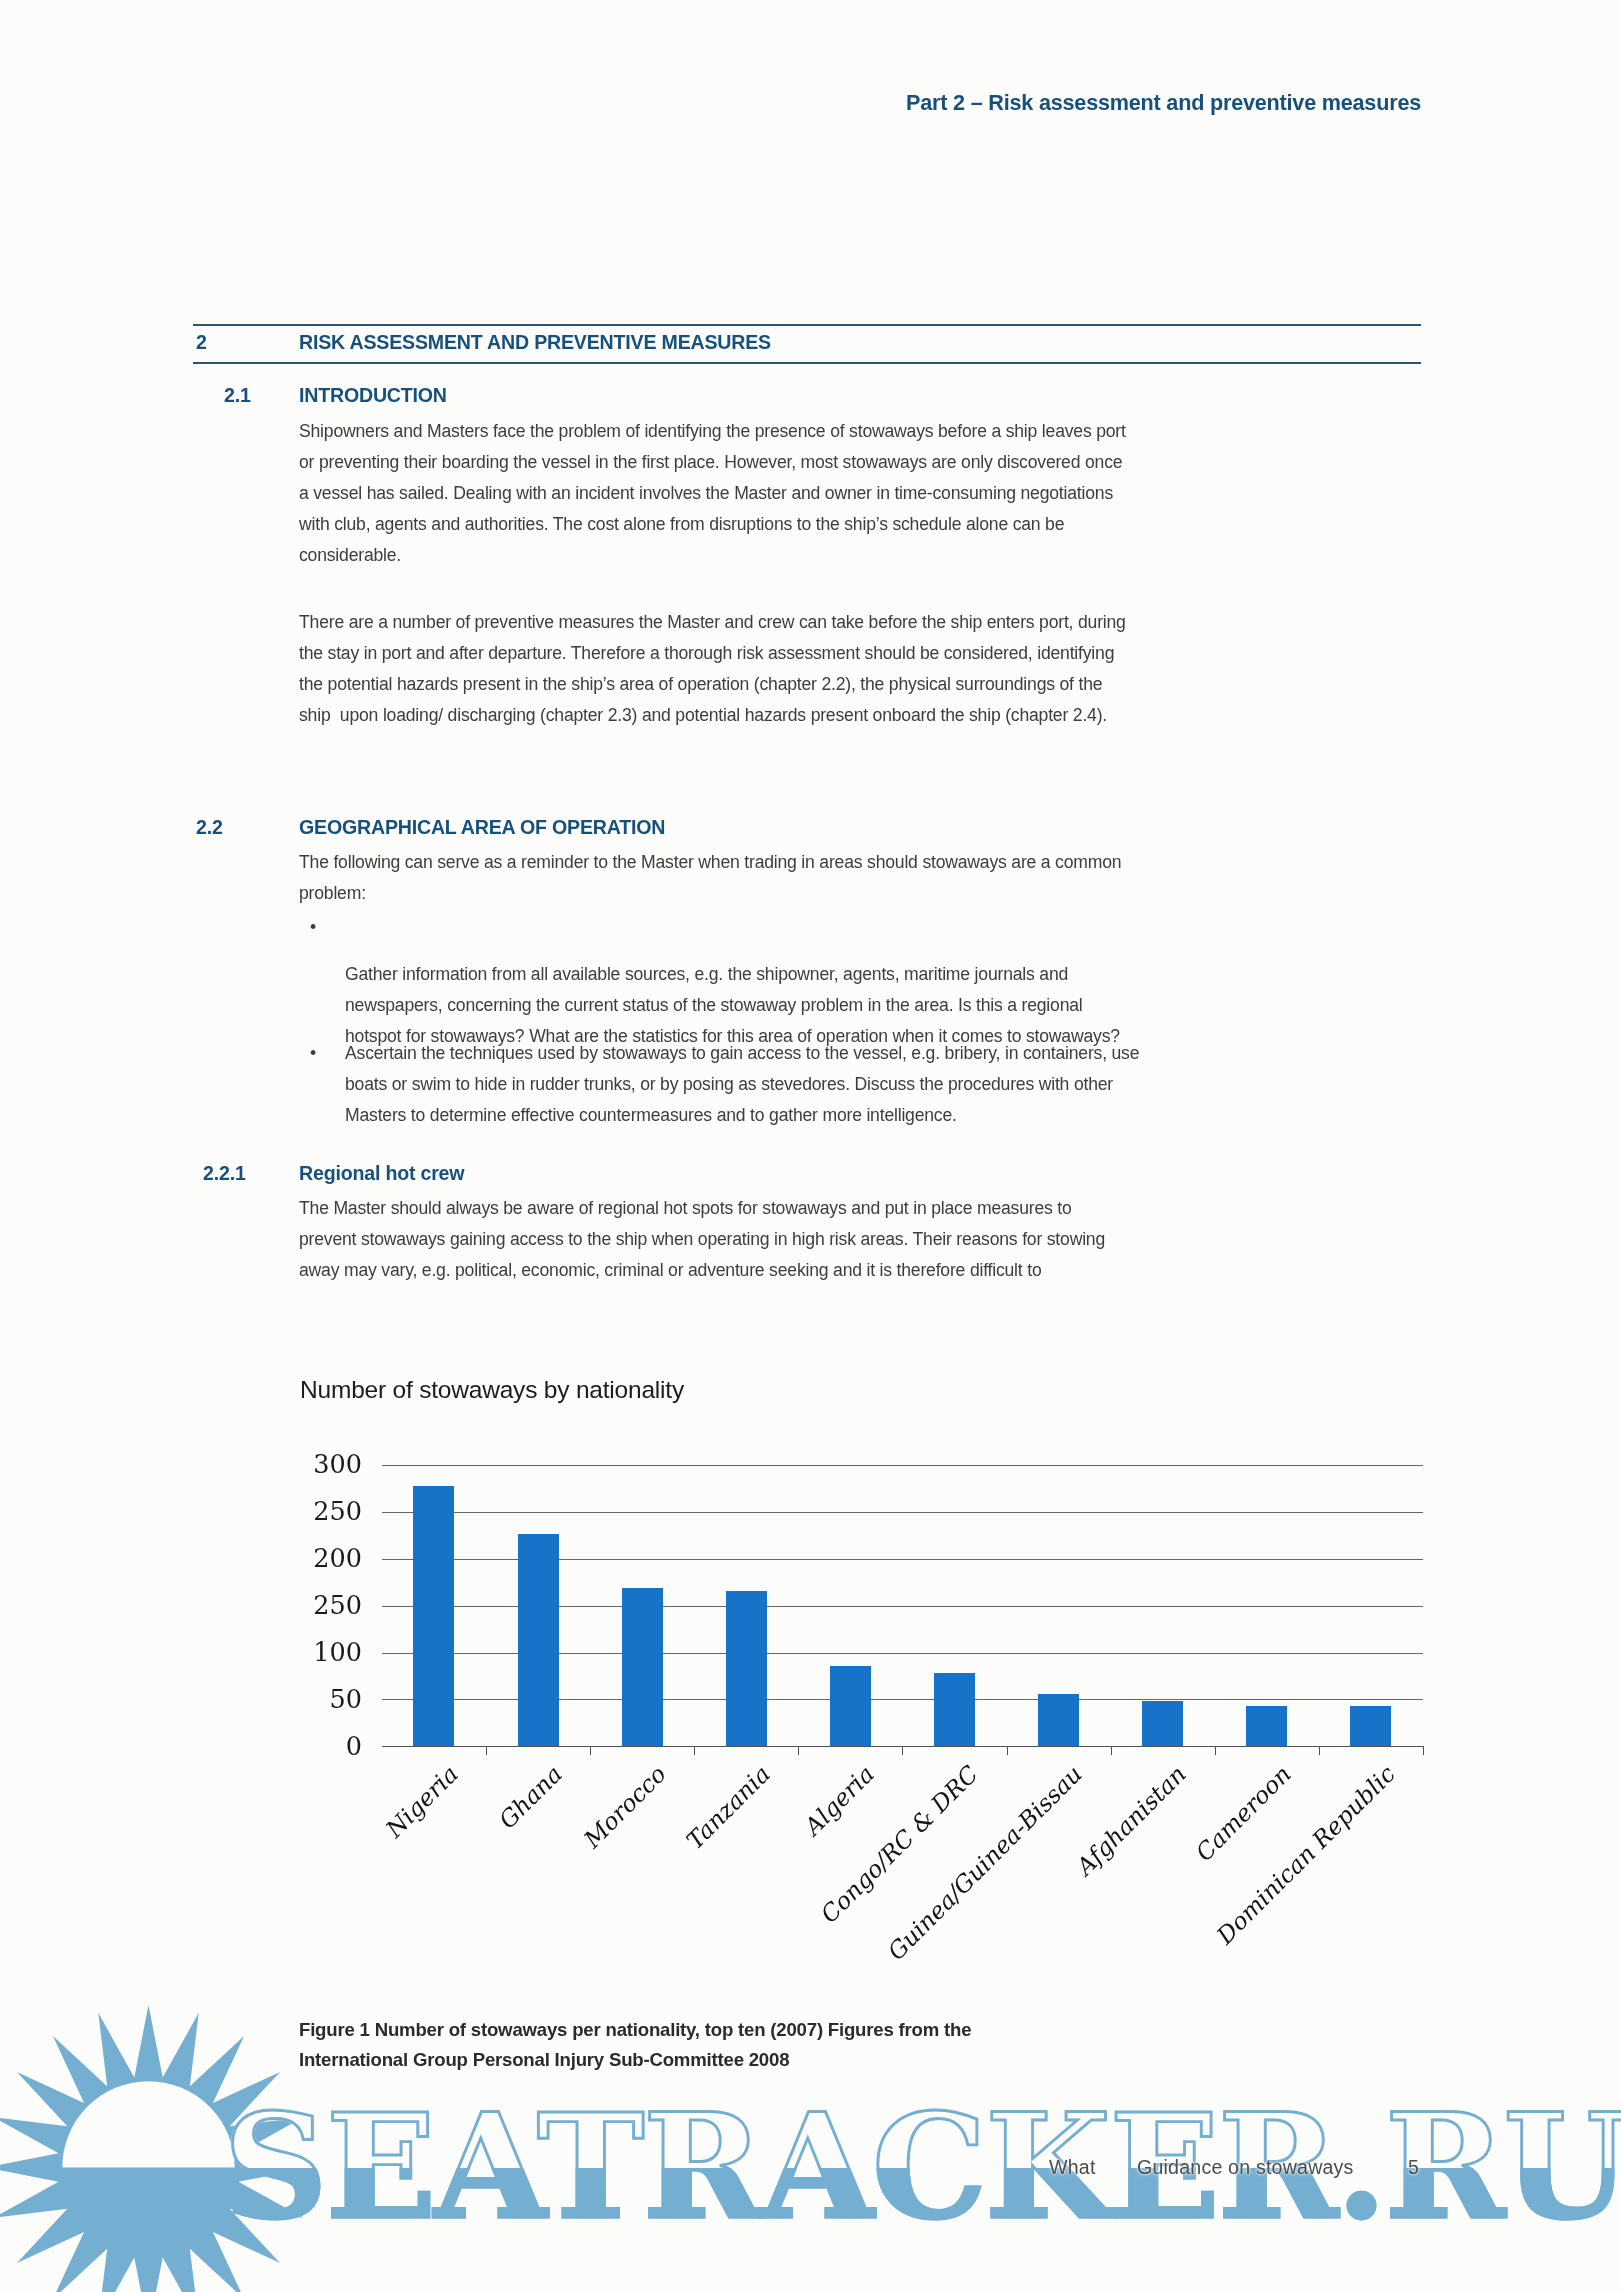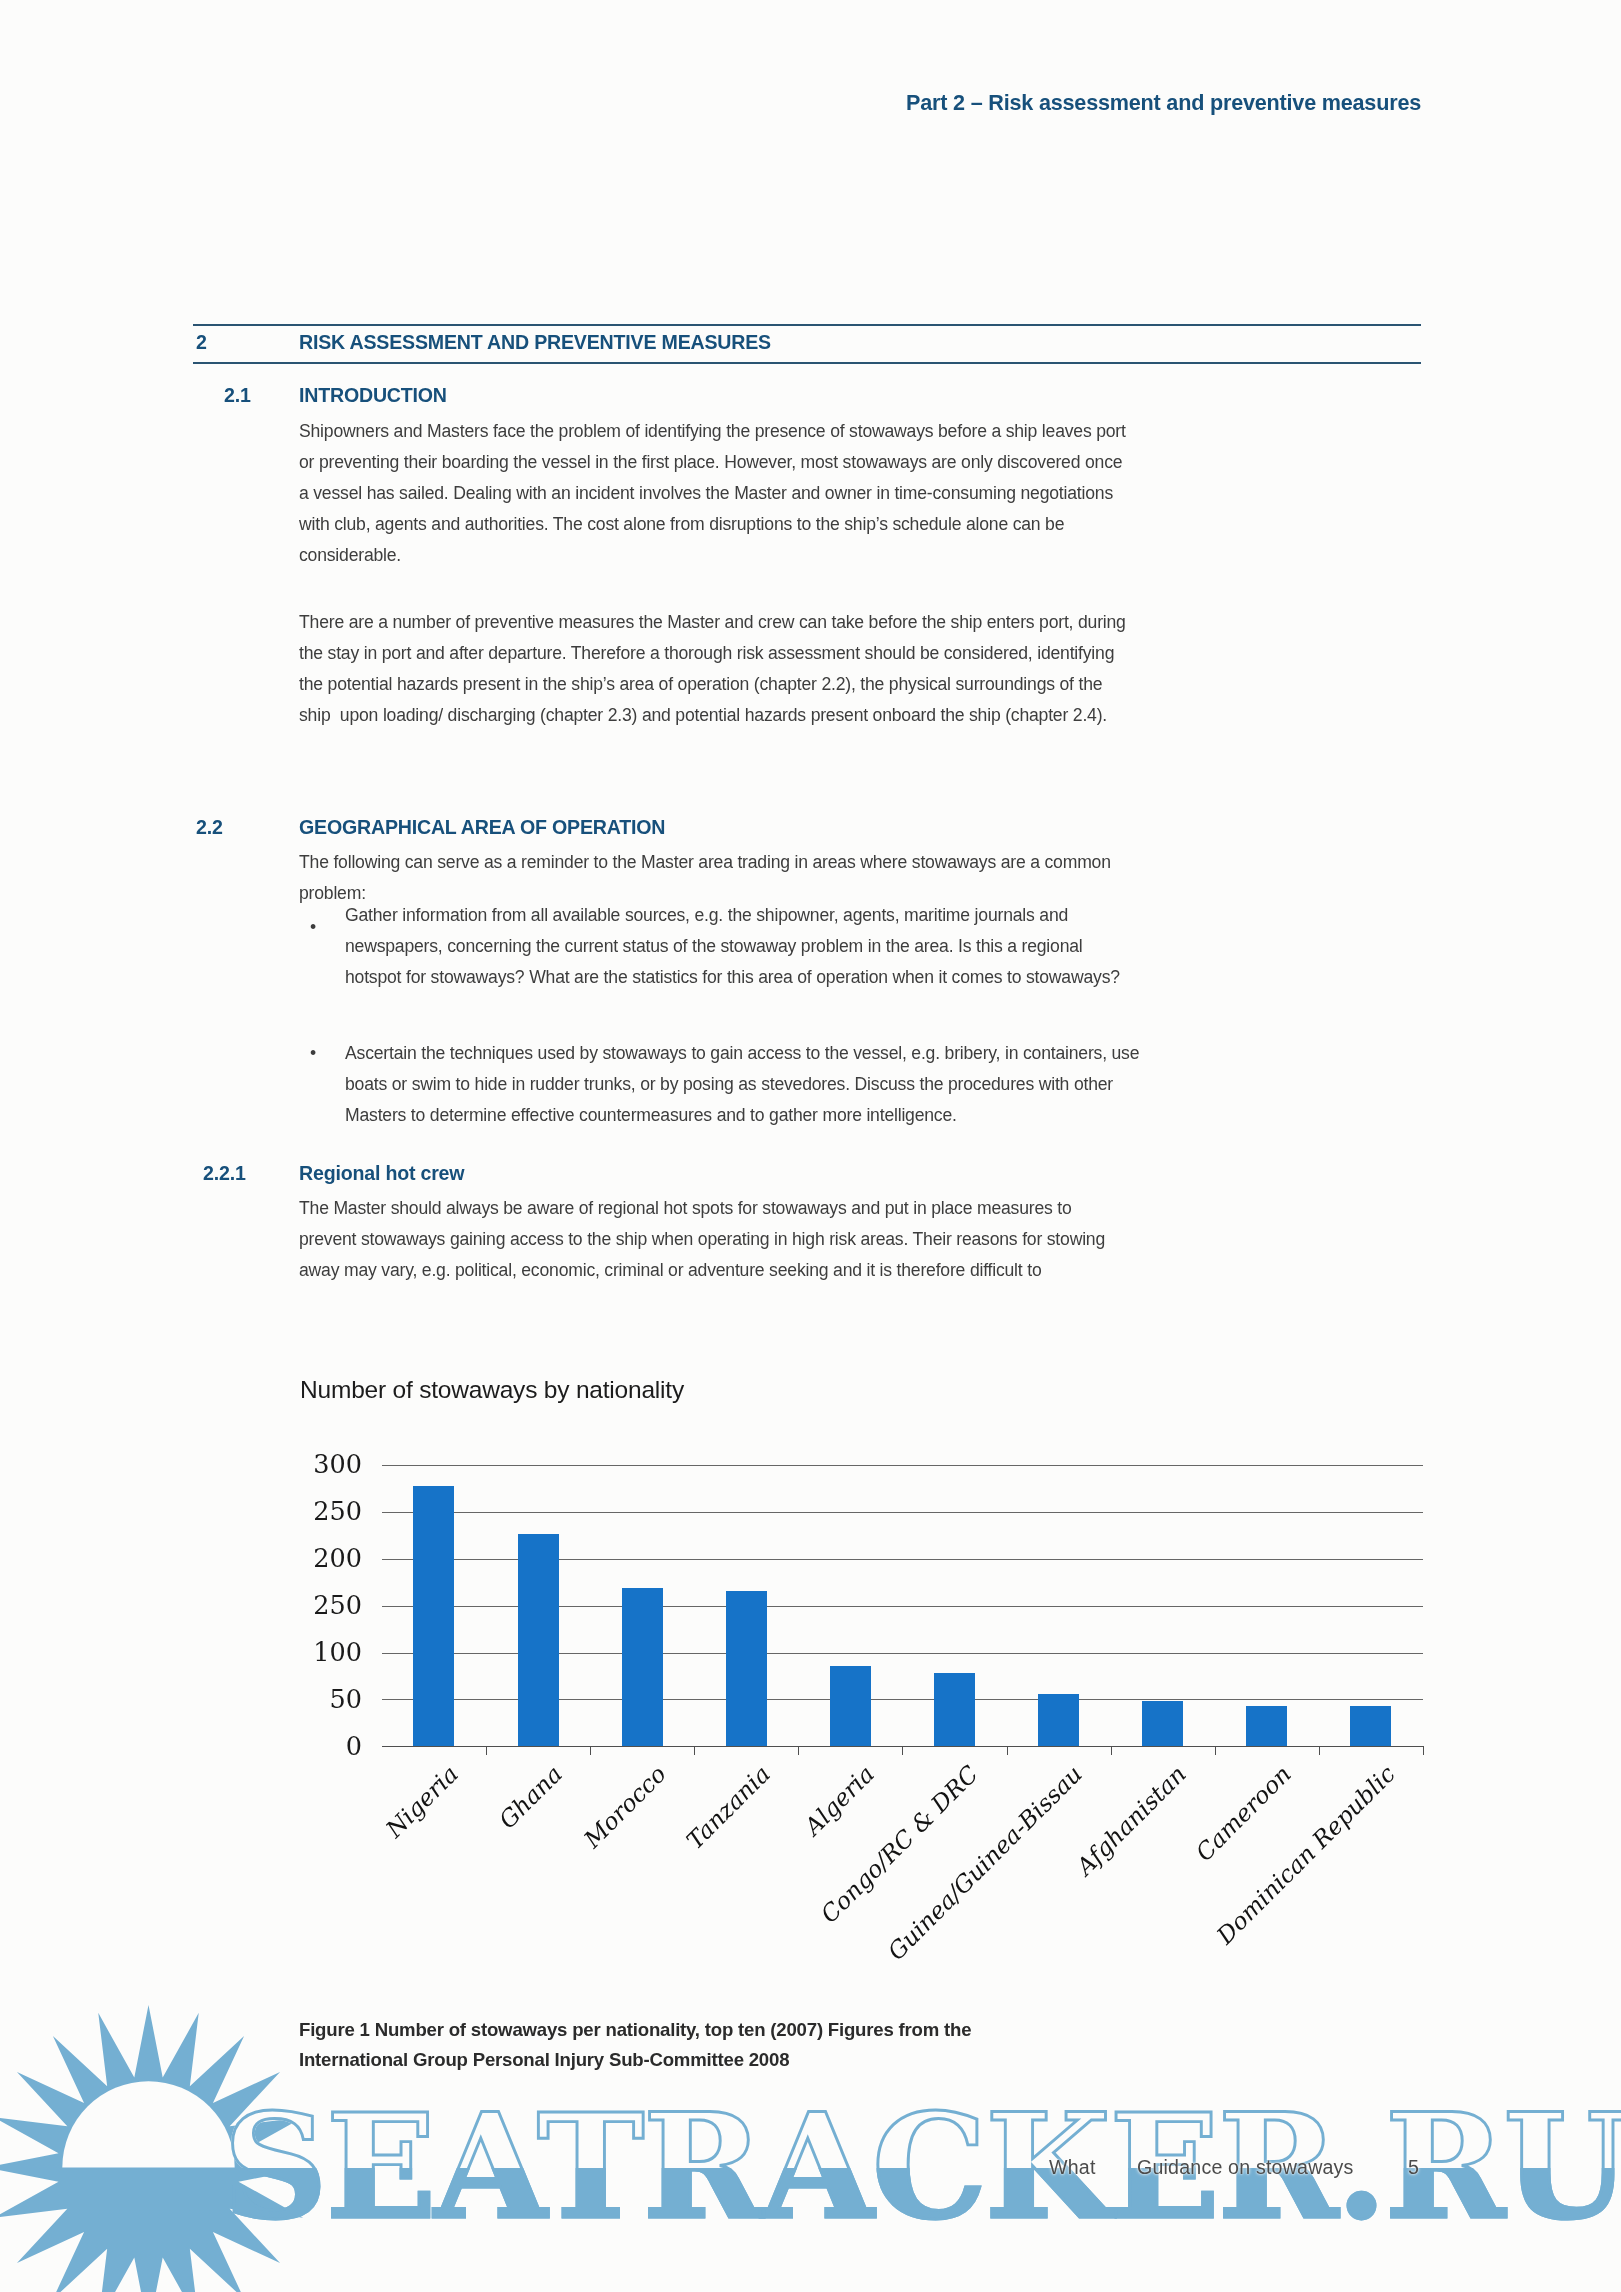--- a/index.html
+++ b/index.html
@@ -91,25 +91,25 @@
 a vessel has sailed. Dealing with an incident involves the Master and owner in time-consuming negotiations
 with club, agents and authorities. The cost alone from disruptions to the ship’s schedule alone can be
 considerable.</div>
   <div class="abs body-text" style="top:607px;">There are a number of preventive measures the Master and crew can take before the ship enters port, during
 the stay in port and after departure. Therefore a thorough risk assessment should be considered, identifying
 the potential hazards present in the ship’s area of operation (chapter 2.2), the physical surroundings of the
 ship&nbsp; upon loading/ discharging (chapter 2.3) and potential hazards present onboard the ship (chapter 2.4).</div>
 
   <div class="abs sec-number" style="top:816px;">2.2</div>
   <div class="abs sec-title" style="top:816px;">GEOGRAPHICAL AREA OF OPERATION</div>
-  <div class="abs body-text" style="top:847px;">The following can serve as a reminder to the Master area trading in areas where stowaways are a common
+  <div class="abs body-text" style="top:847px;">The following can serve as a reminder to the Master when trading in areas should stowaways are a common
 problem:</div>
 
   <div class="abs bullet-marker" style="top:912px;">•</div>
-  <div class="abs bullet-text" style="top:900px;">Gather information from all available sources, e.g. the shipowner, agents, maritime journals and
+  <div class="abs bullet-text" style="top:959px;">Gather information from all available sources, e.g. the shipowner, agents, maritime journals and
 newspapers, concerning the current status of the stowaway problem in the area. Is this a regional
 hotspot for stowaways? What are the statistics for this area of operation when it comes to stowaways?</div>
 
   <div class="abs bullet-marker" style="top:1038px;">•</div>
   <div class="abs bullet-text" style="top:1038px;">Ascertain the techniques used by stowaways to gain access to the vessel, e.g. bribery, in containers, use
 boats or swim to hide in rudder trunks, or by posing as stevedores. Discuss the procedures with other
 Masters to determine effective countermeasures and to gather more intelligence.</div>
 
   <div class="abs sec-number" style="top:1162px;margin-left:7px;">2.2.1</div>
   <div class="abs sec-title" style="top:1162px;">Regional hot crew</div>

